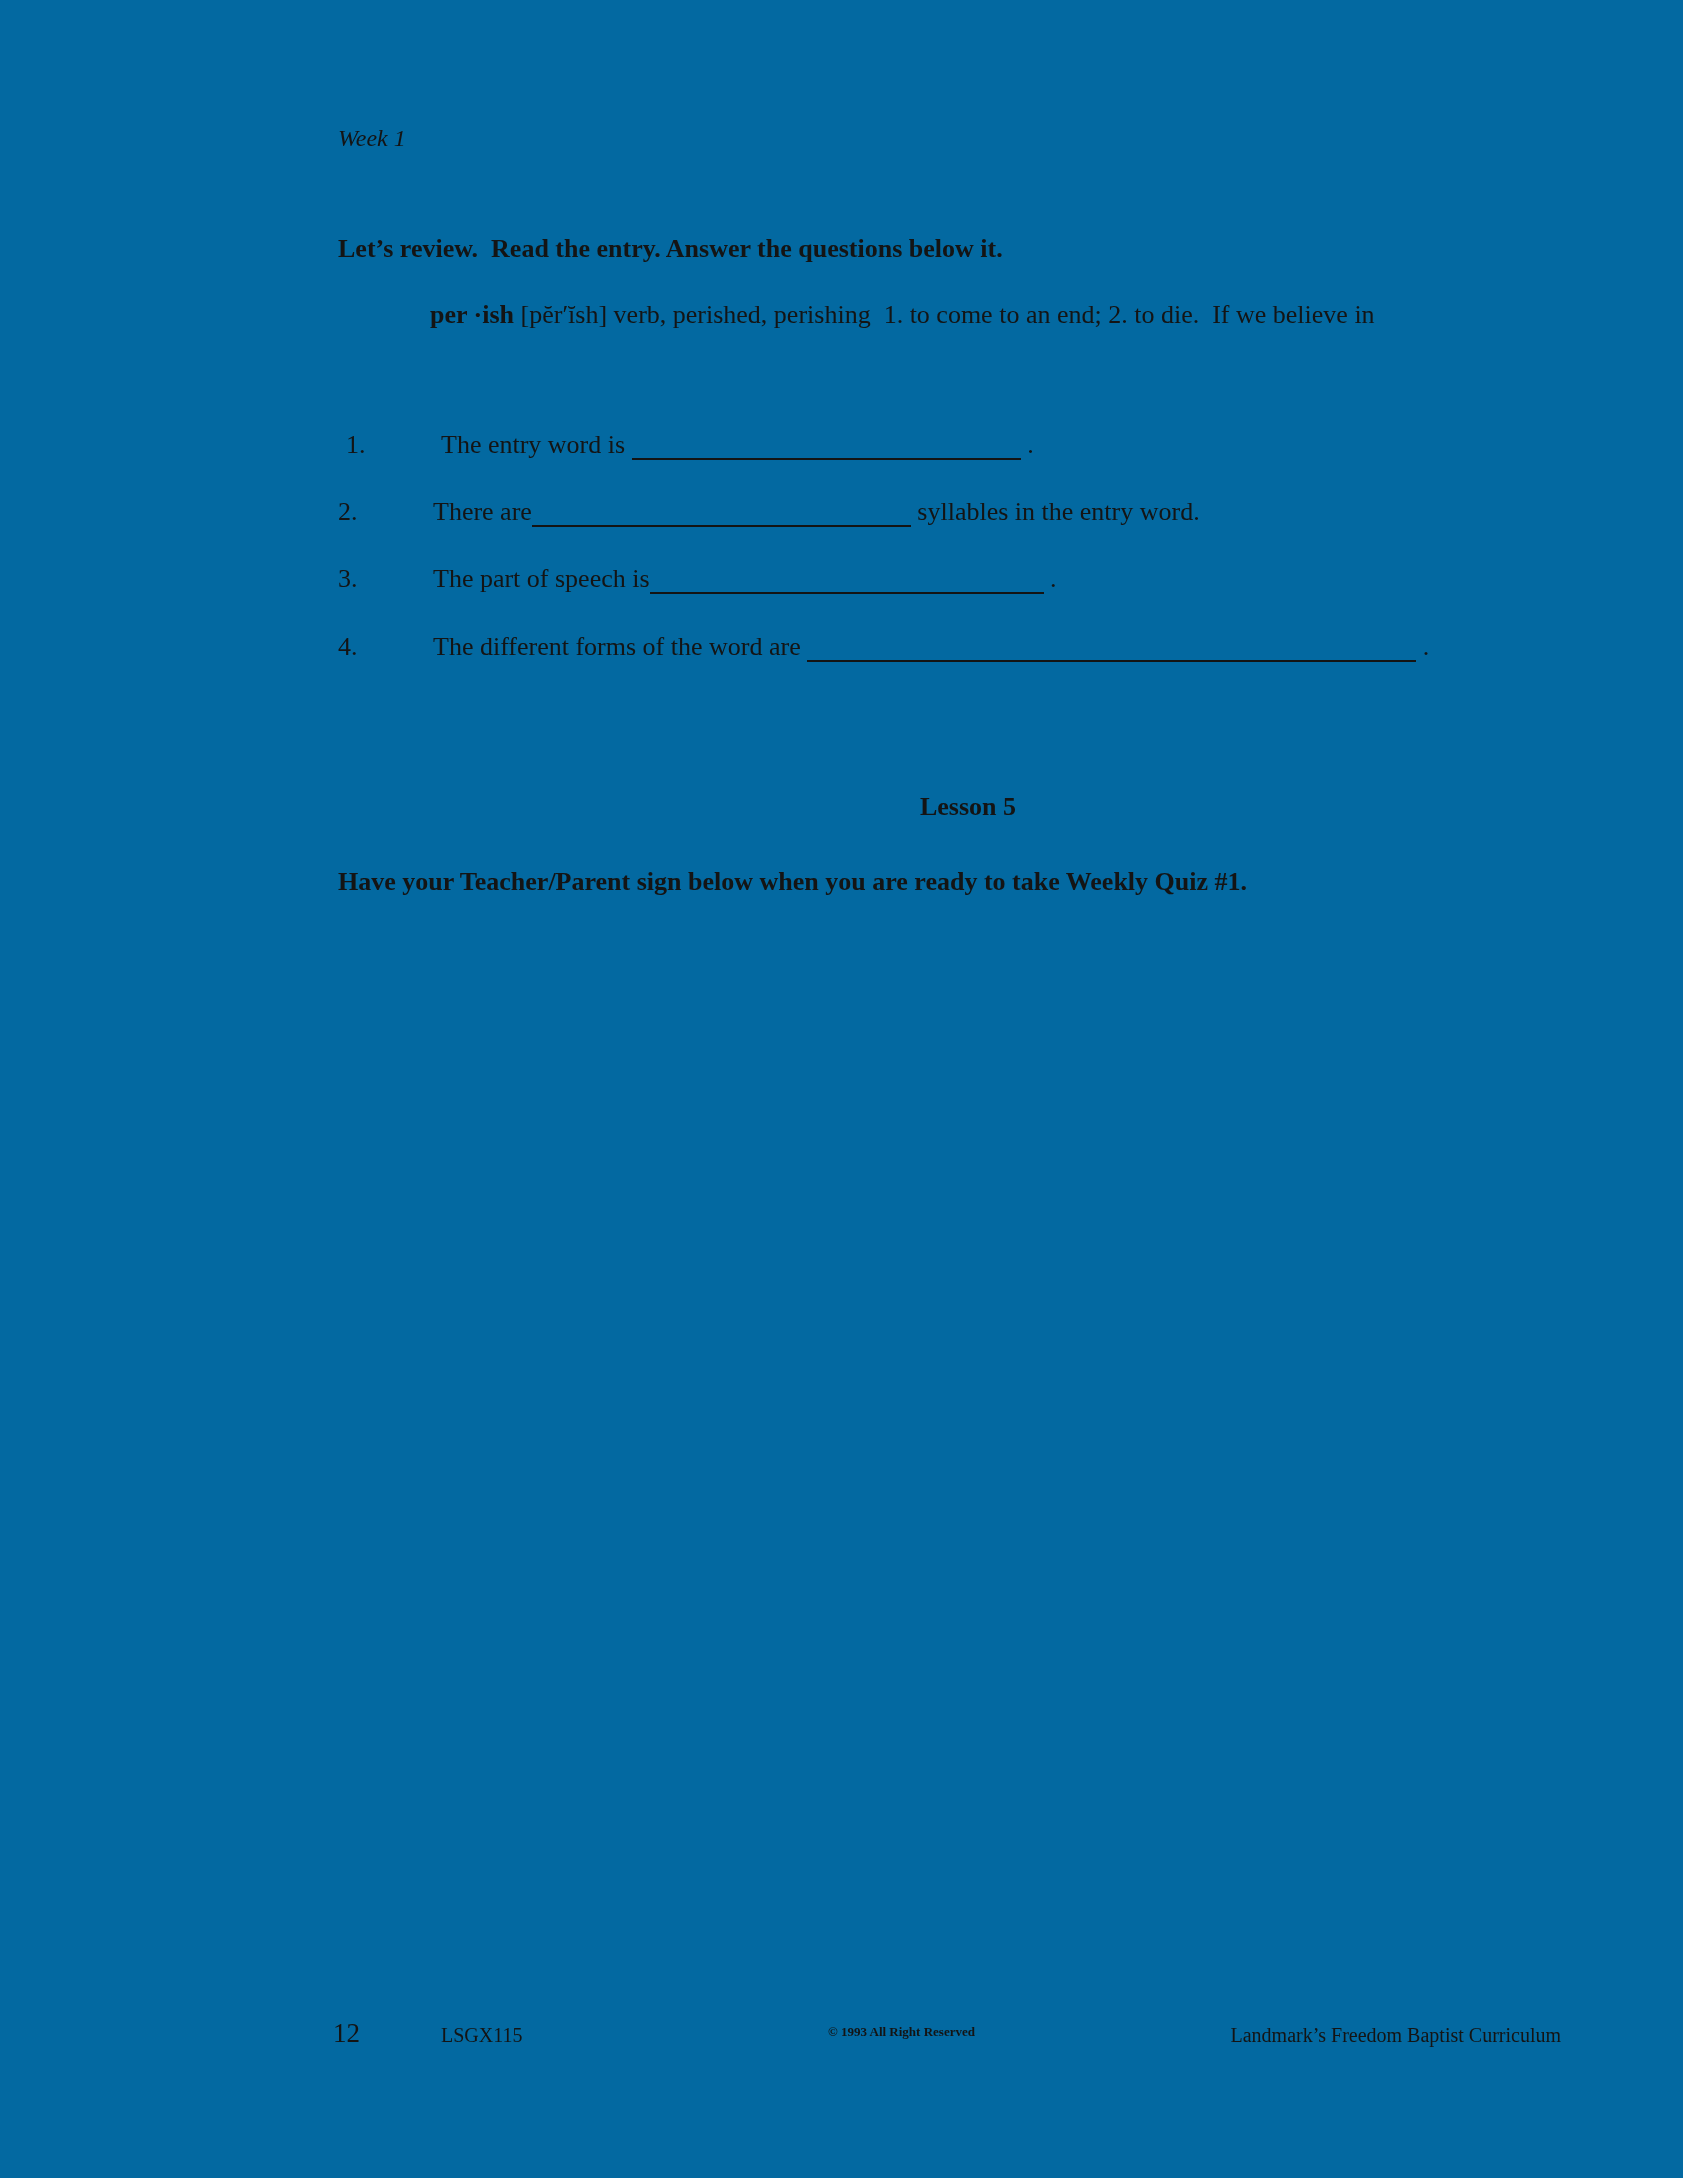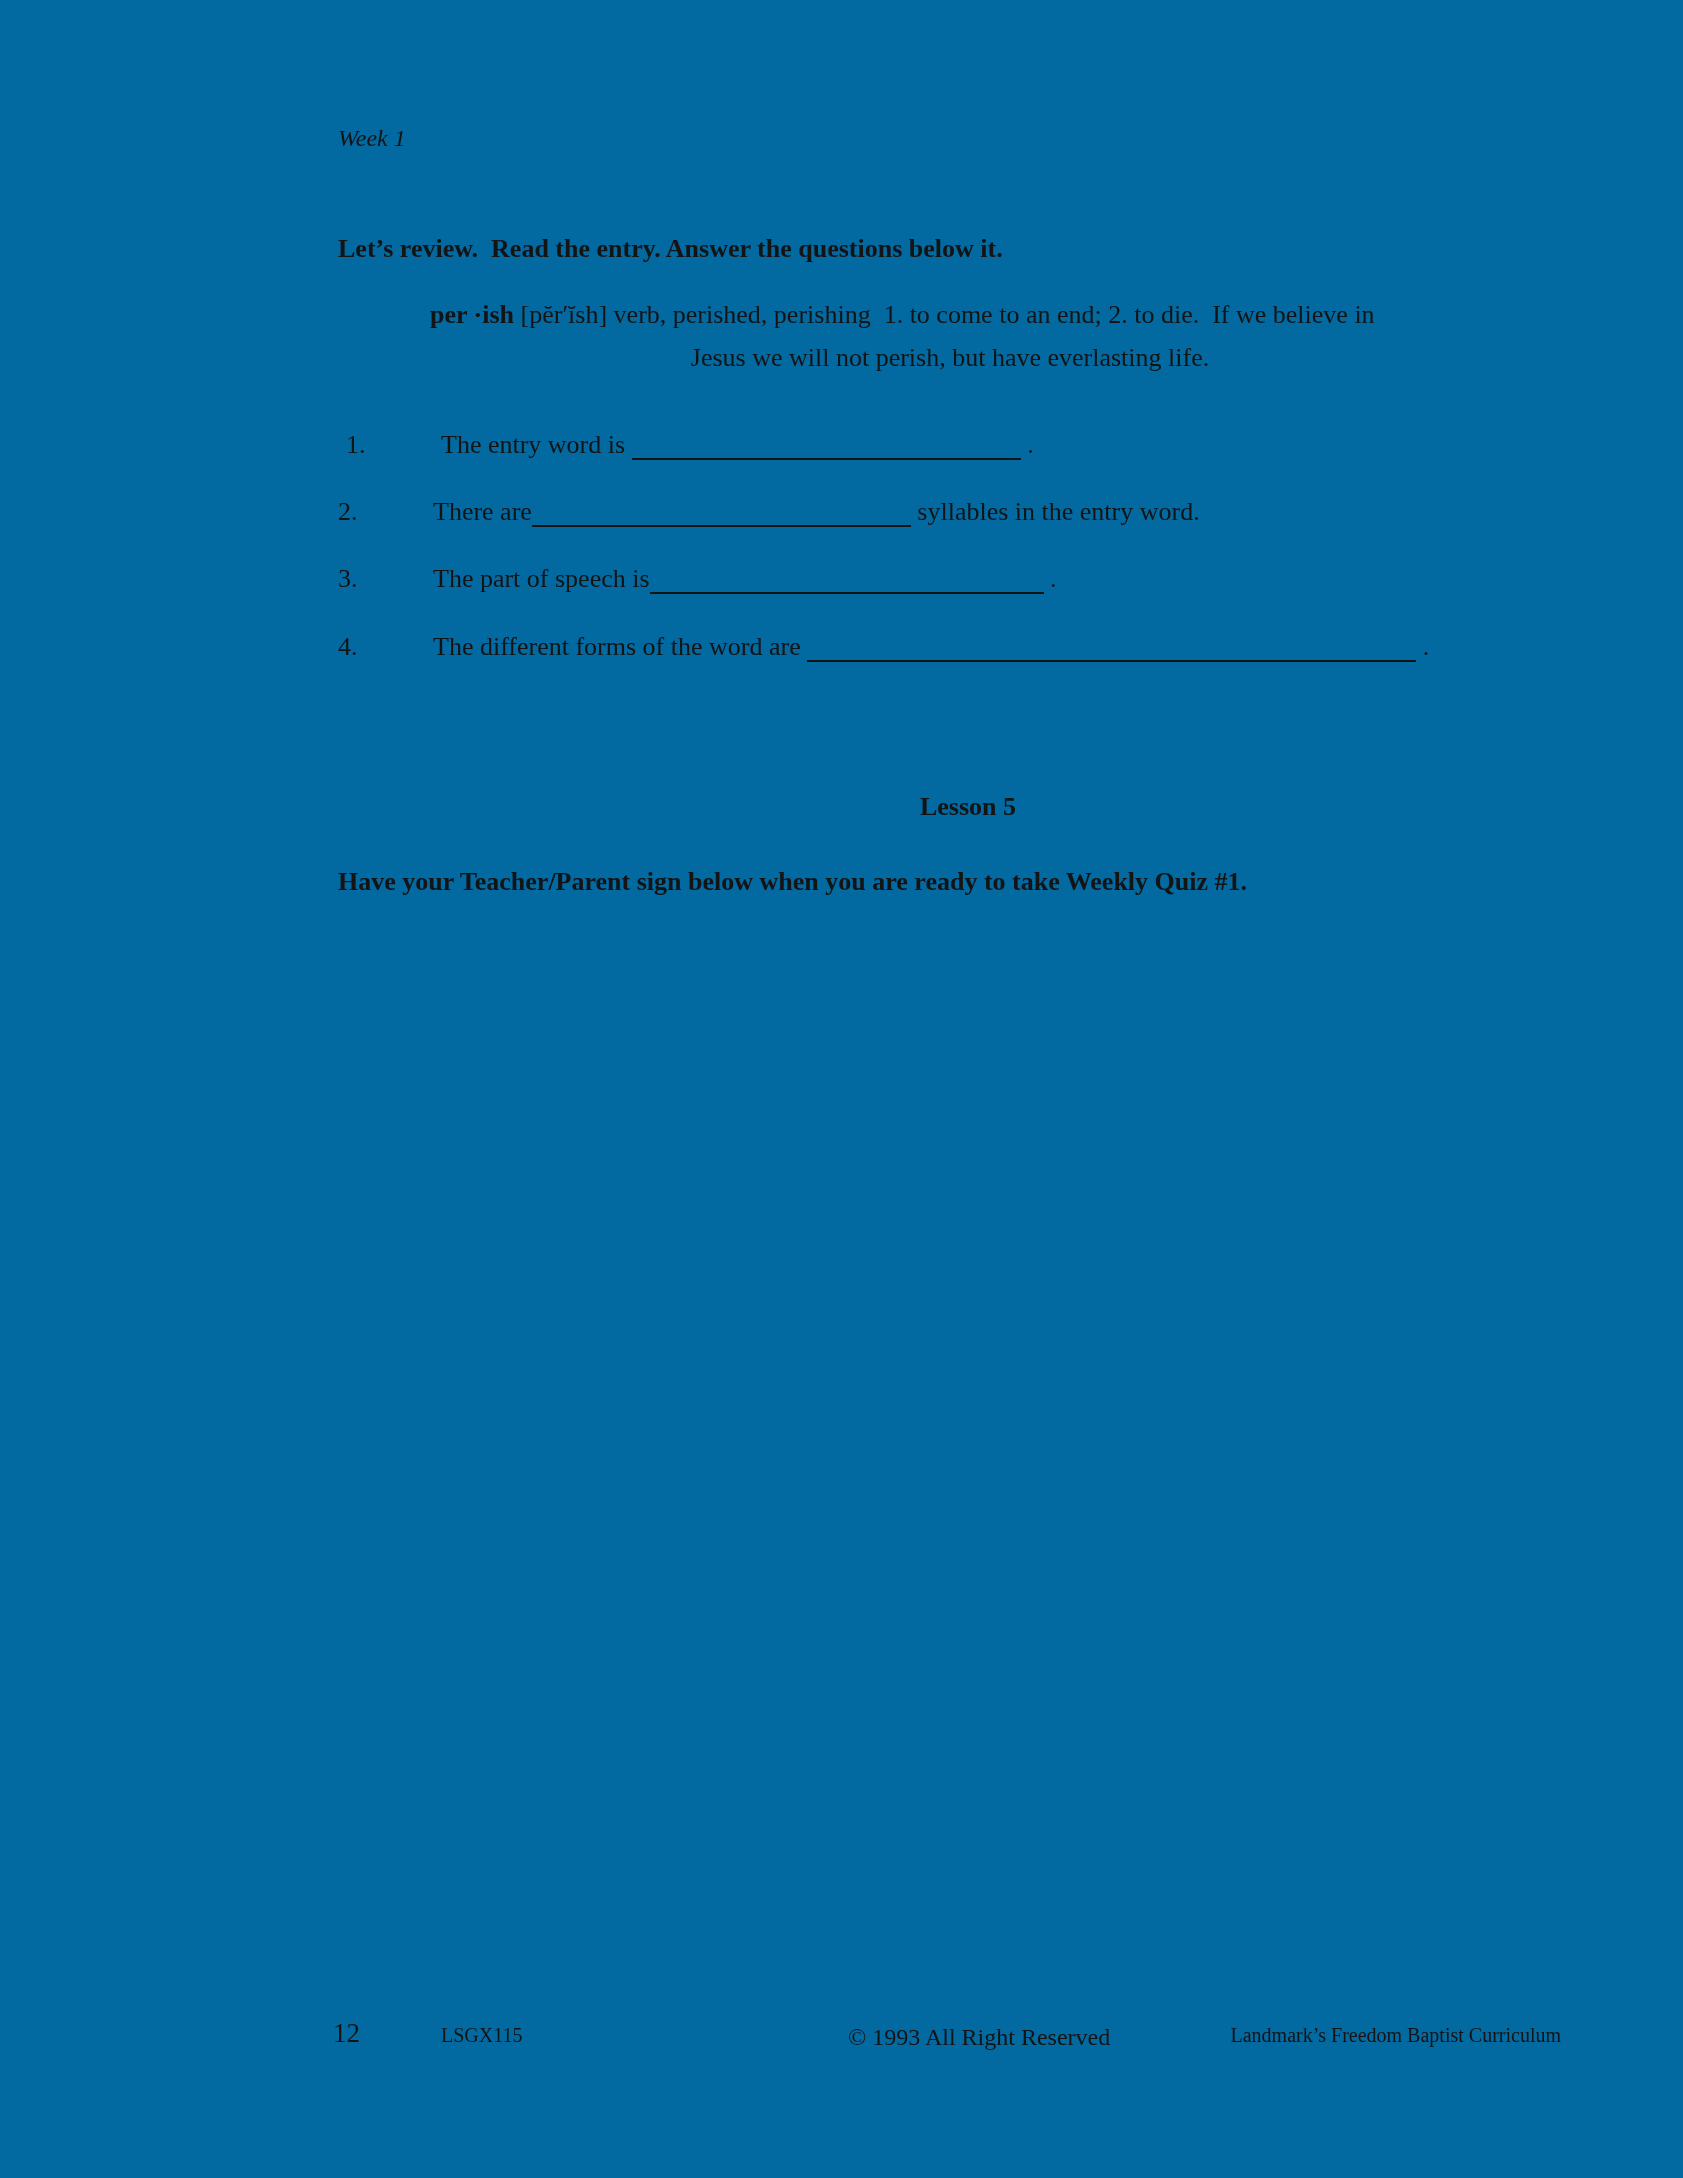--- a/index.html
+++ b/index.html
@@ -99,41 +99,41 @@
 
   .footer-pagenum {
     left: 333px; top: 2018px;
     font-size: 27px;
   }
   .footer-code {
     left: 441px; top: 2024px;
     font-size: 20px;
   }
   .footer-copyright {
-    left: 848px; top: 2024px;
-    font-size: 24px;
+    left: 828px; top: 2024px;
+    font-size: 13px;
+    font-weight: bold;
   }
   .footer-publisher {
     right: 122px; top: 2024px;
     font-size: 20px;
     margin-left: 22px;
   }
 </style>
 </head>
 <body>
 
 <div id="page">
 
   <div class="abs week-label">Week 1</div>
 
   <div class="abs instructions">Let’s review.  Read the entry. Answer the questions below it.</div>
 
   <div class="abs entry-line1"><b>per ·ish</b><span> [pĕr′ĭsh] verb, perished, perishing  1. to come to an end; 2. to die.  If we believe in</span></div>
 
-  <div class="abs entry-line2">Jesus we will not perish, but have everlasting life.</div>
 
   <div class="abs question q1"><span class="q-num">1.</span><span class="q-before">The entry word is </span><span class="blank blank-1"></span><span class="q-after"> .</span></div>
 
   <div class="abs question q2"><span class="q-num">2.</span><span class="q-before">There are</span><span class="blank blank-2"></span><span class="q-after"> syllables in the entry word.</span></div>
 
   <div class="abs question q3"><span class="q-num">3.</span><span class="q-before">The part of speech is</span><span class="blank blank-3"></span><span class="q-after"> .</span></div>
 
   <div class="abs question q4"><span class="q-num">4.</span><span class="q-before">The different forms of the word are </span><span class="blank blank-4"></span><span class="q-after"> .</span></div>
 
   <div class="abs lesson-heading">Lesson 5</div>

